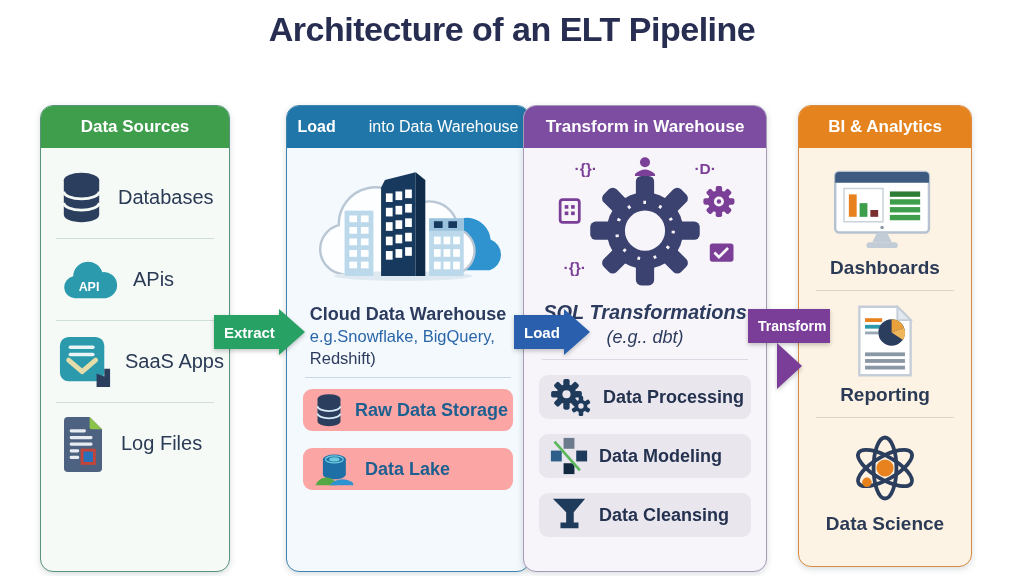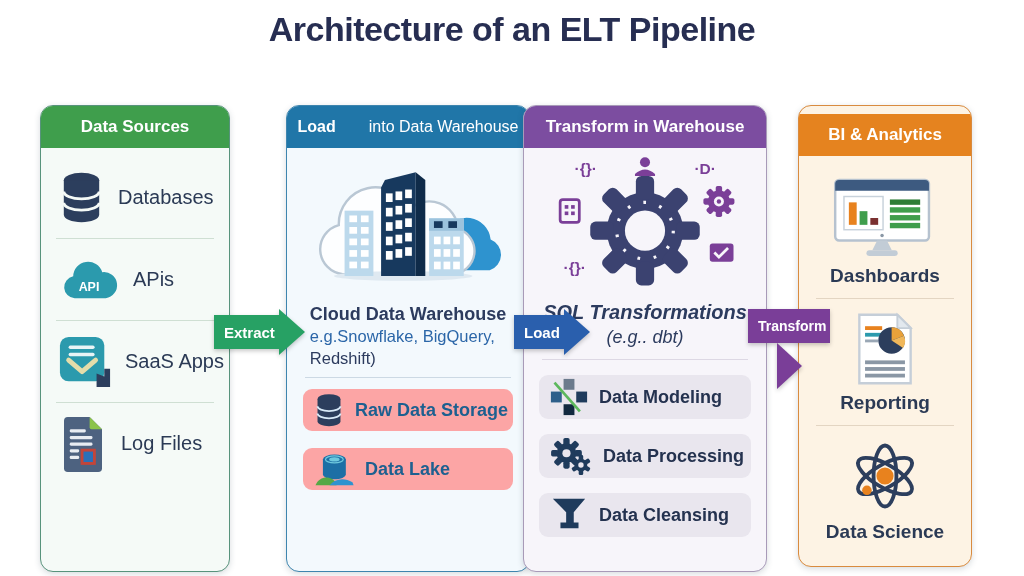--- a/index.html
+++ b/index.html
@@ -24,21 +24,21 @@
   }
   .card-body{flex:1;display:flex;flex-direction:column;align-items:center;}
   .c1{left:40px;width:188px;border:1.5px solid #58937c;background:#f5faf7;}
   .c1 .card-header{background:#3f9e4c;}
   .c2{left:286px;width:242px;border:1.5px solid #3e85ae;background:#f3f9fd;}
   .c2 .card-header{background:#2076a8;font-size:16px;}
   .c2 .card-header .hdr-rest{font-weight:normal;padding-left:28px;}
   .c3{left:523px;width:242px;border:1.5px solid #a89ab8;background:#f7f5fa;}
   .c3 .card-header{background:#7c4da0;font-weight:600;}
   .c4{left:798px;width:172px;height:460px;border:1.5px solid #d98b3f;background:#fdf3e4;}
-  .c4 .card-header{background:#e5831f;margin-top:8px;}
+  .c4 .card-header{background:#e5831f;}
   
   .src-list{width:100%;padding-top:9px;}
   .src-item{height:81px;display:flex;align-items:center;gap:13px;padding-left:17px;}
   .src-item .item-label{font-size:20px;color:#2b3a55;}
   .src-div{height:1px;background:#cfdfd3;margin:0 15px;}
   
   .item-label{font-size:19px;color:#2b3a55;}
   .thin-div{height:1px;width:85%;background:#d9dfe6;}
   
   .c2 .cloud-illus{margin-top:5px;}
@@ -289,31 +289,20 @@
         <rect x="186" y="98" width="26" height="20" rx="3" fill="#7b3f98"></rect>
         <path d="M191 108 l5 5 l10 -10" stroke="#f7f5fa" stroke-width="3" fill="none"></path>
       </g>
     </svg>
 
     <div class="center-text">
       <div class="ct-title">SQL Transformations</div>
       <div class="ct-sub">(e.g.. dbt)</div>
     </div>
     <div class="thin-div"></div>
-
-    <div class="pill">
-      <svg width="38" height="38" viewBox="0 0 42 42">
-        <rect x="15" y="1" width="12" height="12" fill="#6b7a8c"></rect>
-        <rect x="1" y="15" width="12" height="12" fill="#2d5f8a"></rect>
-        <rect x="29" y="15" width="12" height="12" fill="#1f3b5c"></rect>
-        <rect x="15" y="29" width="12" height="12" fill="#12293f"></rect>
-        <line x1="5" y1="5" x2="33" y2="37" stroke="#5cb85c" stroke-width="3"></line>
-      </svg>
-      <span class="pill-label">Data Modeling</span>
-    </div>
 
     <div class="pill">
       <svg width="42" height="38" viewBox="0 0 46 42">
         <g transform="translate(18,18)">
           <g fill="#1f3b5c">
             <circle r="11"></circle>
             <rect x="-3.5" y="-17" width="7" height="8" rx="2"></rect>
             <rect x="-3.5" y="-17" width="7" height="8" rx="2" transform="rotate(45)"></rect>
             <rect x="-3.5" y="-17" width="7" height="8" rx="2" transform="rotate(90)"></rect>
             <rect x="-3.5" y="-17" width="7" height="8" rx="2" transform="rotate(135)"></rect>
@@ -334,20 +323,31 @@
             <rect x="-2.5" y="-11" width="5" height="6" rx="1.5" transform="rotate(240)"></rect>
             <rect x="-2.5" y="-11" width="5" height="6" rx="1.5" transform="rotate(300)"></rect>
           </g>
           <circle r="3" fill="#e9e6ee"></circle>
         </g>
       </svg>
       <span class="pill-label">Data Processing</span>
     </div>
 
     <div class="pill">
+      <svg width="38" height="38" viewBox="0 0 42 42">
+        <rect x="15" y="1" width="12" height="12" fill="#6b7a8c"></rect>
+        <rect x="1" y="15" width="12" height="12" fill="#2d5f8a"></rect>
+        <rect x="29" y="15" width="12" height="12" fill="#1f3b5c"></rect>
+        <rect x="15" y="29" width="12" height="12" fill="#12293f"></rect>
+        <line x1="5" y1="5" x2="33" y2="37" stroke="#5cb85c" stroke-width="3"></line>
+      </svg>
+      <span class="pill-label">Data Modeling</span>
+    </div>
+
+    <div class="pill">
       <svg width="38" height="38" viewBox="0 0 40 40">
         <path d="M3 3 h34 L25 17 v11 h5 v6 H11 v-6 h6 V17 Z" fill="#1f3b5c"></path>
       </svg>
       <span class="pill-label">Data Cleansing</span>
     </div>
 
   </div>
 </div>
 
 <div class="card c4">

